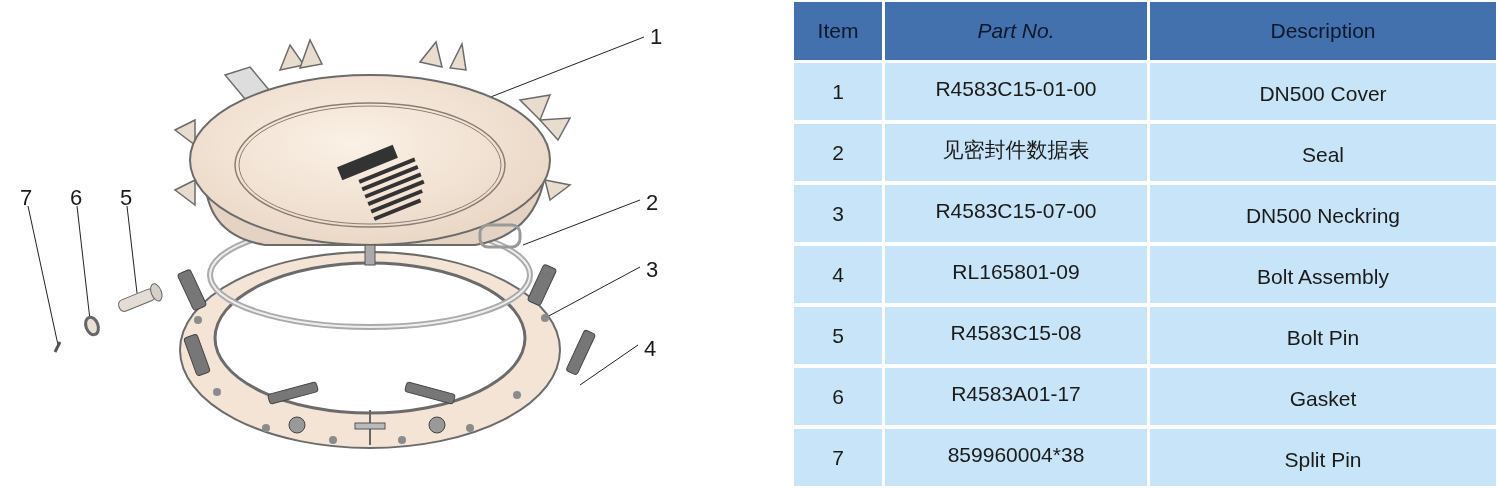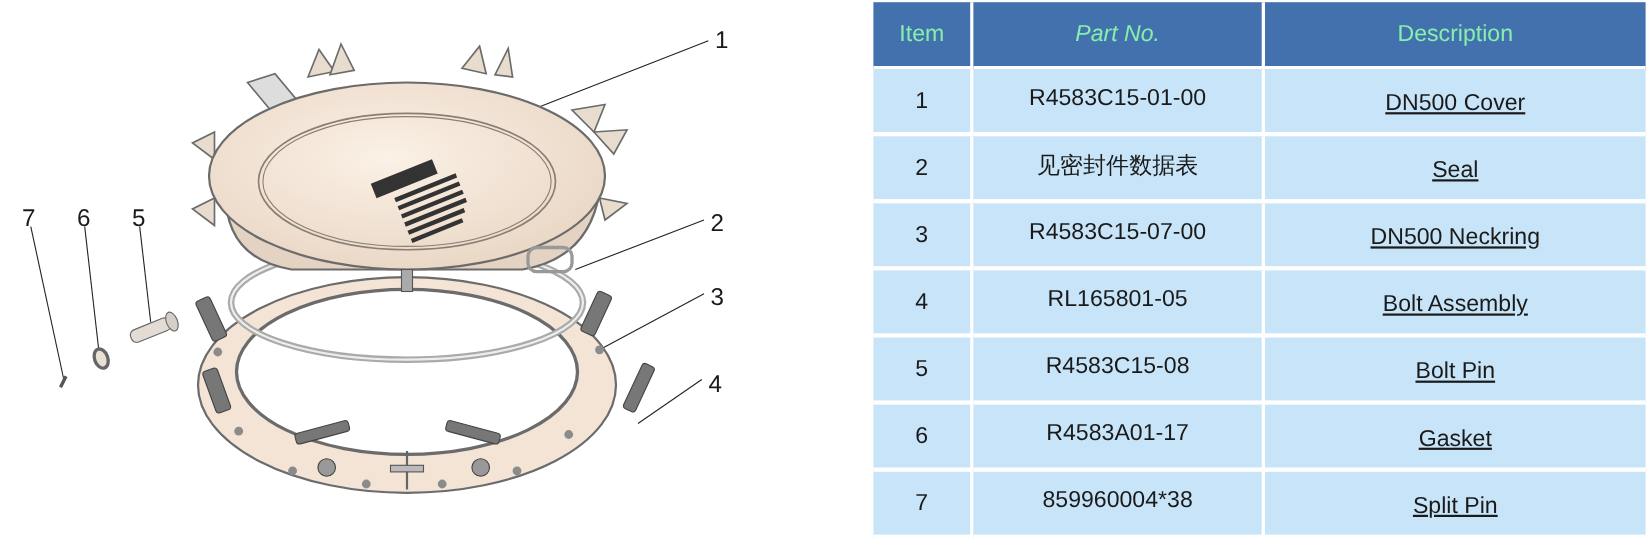--- a/index.html
+++ b/index.html
@@ -1,28 +1,28 @@
 <!DOCTYPE html>
 <html><head>
 <meta charset="utf-8">
 <style>
   html, body { margin:0; padding:0; background:#ffffff; }
   body { width:1498px; height:490px; position:relative; overflow:hidden; font-family:"Liberation Sans", sans-serif; }
   .drawing { position:absolute; left:0; top:0; width:780px; height:490px; }
   .callout { position:absolute; font-size:22px; color:#1a1a1a; font-family:"Liberation Sans", sans-serif; }
   .parts-table { position:absolute; left:794px; top:2px; width:702px; border-collapse:separate; border-spacing:0; }
   .parts-table th, .parts-table td { text-align:center; vertical-align:middle; padding:0; }
-  .parts-table th { background:#4371ae; color:#86efac; font-weight:normal; font-size:21px; height:58px; border-right:3px solid #ffffff; border-bottom:3px solid #ffffff; }
+  .parts-table th { background:#4371ae; color:#0f172a; font-weight:normal; font-size:21px; height:58px; border-right:3px solid #ffffff; border-bottom:3px solid #ffffff; }
   .parts-table td { background:#c7e4f8; color:#1a1a1a; font-size:21px; height:57px; border-right:3px solid #ffffff; border-bottom:4px solid #ffffff; }
   .parts-table tr > *:last-child { border-right:none; }
   .c-item { width:88px; }
   .c-part { width:262px;font-style:italic; }
   .c-desc { width:346px;margin-top:21px; }
   .td-part span { position:relative; top:-3px; }
-  .td-desc span { position:relative; top:2px;text-decoration:underline; }
+  .td-desc span { position:relative; top:2px; }
 </style>
 </head>
 <body>
 
 <div class="drawing">
   <svg width="780" height="490" viewBox="0 0 780 490">
     <defs>
       <radialGradient id="coverGrad" cx="45%" cy="40%" r="65%">
         <stop offset="0%" stop-color="#fbf1e6"></stop>
         <stop offset="100%" stop-color="#e9d6c4"></stop>
@@ -137,21 +137,21 @@
       <td class="td-part"><span>见密封件数据表</span></td>
       <td class="td-desc"><span>Seal</span></td>
     </tr>
     <tr>
       <td>3</td>
       <td class="td-part"><span>R4583C15-07-00</span></td>
       <td class="td-desc"><span>DN500 Neckring</span></td>
     </tr>
     <tr>
       <td>4</td>
-      <td class="td-part"><span>RL165801-05</span></td>
+      <td class="td-part"><span>RL165801-09</span></td>
       <td class="td-desc"><span>Bolt Assembly</span></td>
     </tr>
     <tr>
       <td>5</td>
       <td class="td-part"><span>R4583C15-08</span></td>
       <td class="td-desc"><span>Bolt Pin</span></td>
     </tr>
     <tr>
       <td>6</td>
       <td class="td-part"><span>R4583A01-17</span></td>

